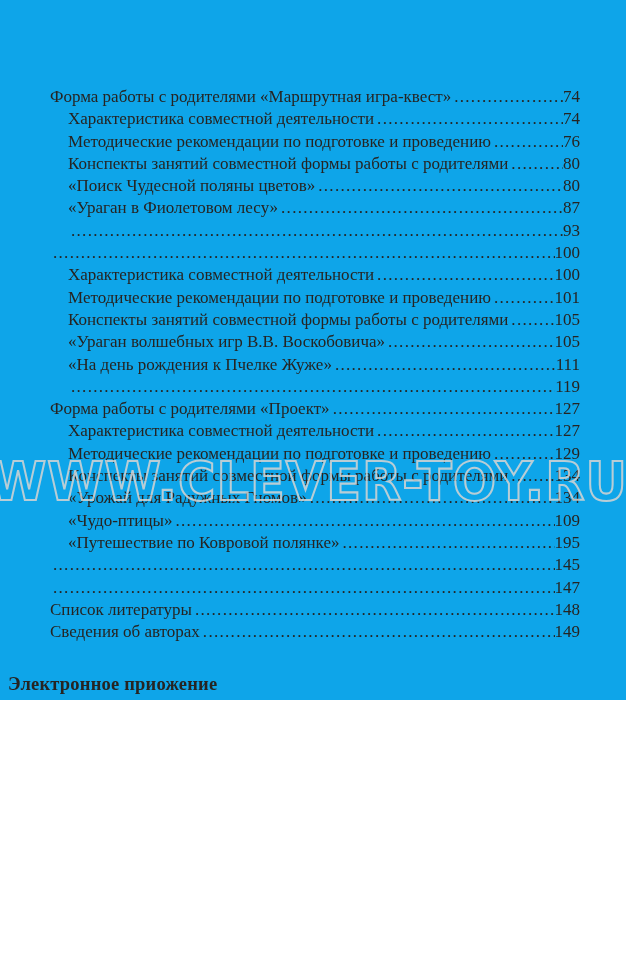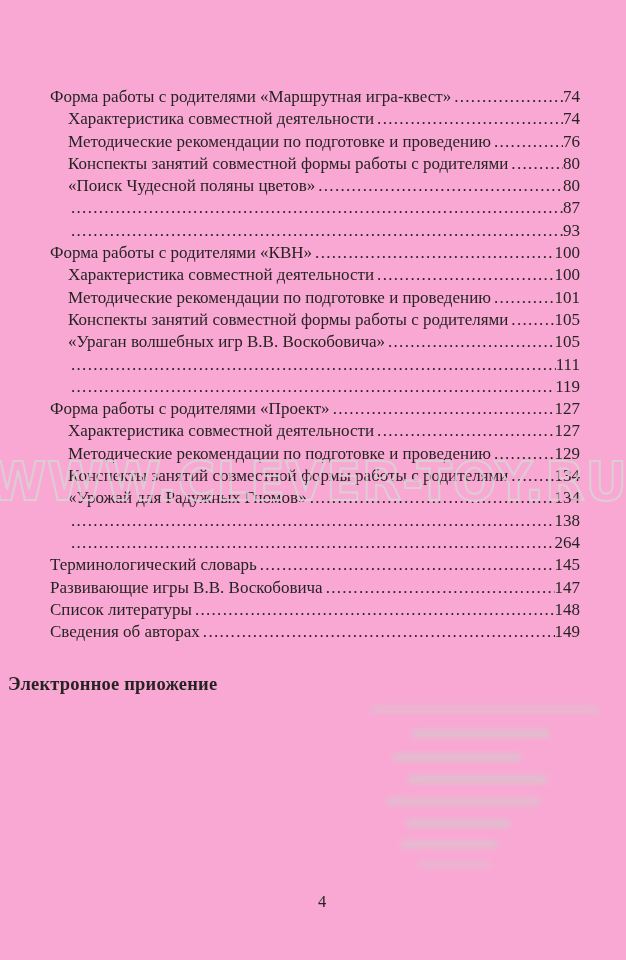--- a/index.html
+++ b/index.html
@@ -3,22 +3,22 @@
 <meta charset="utf-8">
 <style>
   html, body {
     margin: 0;
     padding: 0;
     background: #ffffff;
   }
   .page {
     position: relative;
     width: 626px;
-    height: 960px;
-    background: #f9a8d4;
+    height: 700px;
+    background: #0ea5e9;
     overflow: hidden;
     font-family: "Liberation Serif", "DejaVu Serif", serif;
     color: #262422;
   }
 
   
   .toc {
     position: absolute;
     top: 86px;
     left: 50px;
@@ -148,29 +148,29 @@
       <span class="toc-title">Конспекты занятий совместной формы работы с родителями</span>
       <span class="toc-dots">....................................................................................................................................................................................</span>
       <span class="toc-page">80</span>
     </div>
       <div class="toc-row indent italic">
       <span class="toc-title">«Поиск Чудесной поляны цветов»</span>
       <span class="toc-dots">....................................................................................................................................................................................</span>
       <span class="toc-page">80</span>
     </div>
       <div class="toc-row indent italic">
+      <span class="toc-title">«Ураган в Фиолетовом лесу»</span>
       <span class="toc-dots">....................................................................................................................................................................................</span>
       <span class="toc-page">87</span>
     </div>
       <div class="toc-row indent italic">
       <span class="toc-dots">....................................................................................................................................................................................</span>
       <span class="toc-page">93</span>
     </div>
       <div class="toc-row">
-      <span class="toc-title">Форма работы с родителями «КВН»</span>
       <span class="toc-dots">....................................................................................................................................................................................</span>
       <span class="toc-page">100</span>
     </div>
       <div class="toc-row indent">
       <span class="toc-title">Характеристика совместной деятельности</span>
       <span class="toc-dots">....................................................................................................................................................................................</span>
       <span class="toc-page">100</span>
     </div>
       <div class="toc-row indent">
       <span class="toc-title">Методические рекомендации по подготовке и проведению</span>
@@ -181,20 +181,21 @@
       <span class="toc-title">Конспекты занятий совместной формы работы с родителями</span>
       <span class="toc-dots">....................................................................................................................................................................................</span>
       <span class="toc-page">105</span>
     </div>
       <div class="toc-row indent italic">
       <span class="toc-title">«Ураган волшебных игр В.В. Воскобовича»</span>
       <span class="toc-dots">....................................................................................................................................................................................</span>
       <span class="toc-page">105</span>
     </div>
       <div class="toc-row indent italic">
+      <span class="toc-title">«На день рождения к Пчелке Жуже»</span>
       <span class="toc-dots">....................................................................................................................................................................................</span>
       <span class="toc-page">111</span>
     </div>
       <div class="toc-row indent italic">
       <span class="toc-dots">....................................................................................................................................................................................</span>
       <span class="toc-page">119</span>
     </div>
       <div class="toc-row">
       <span class="toc-title">Форма работы с родителями «Проект»</span>
       <span class="toc-dots">....................................................................................................................................................................................</span>
@@ -214,34 +215,34 @@
       <span class="toc-title">Конспекты занятий совместной формы работы с родителями</span>
       <span class="toc-dots">....................................................................................................................................................................................</span>
       <span class="toc-page">134</span>
     </div>
       <div class="toc-row indent italic">
       <span class="toc-title">«Урожай для Радужных Гномов»</span>
       <span class="toc-dots">....................................................................................................................................................................................</span>
       <span class="toc-page">134</span>
     </div>
       <div class="toc-row indent italic">
-      <span class="toc-dots">....................................................................................................................................................................................</span>
-      <span class="toc-page">138</span>
-    </div>
-      <div class="toc-row indent italic">
-      <span class="toc-dots">....................................................................................................................................................................................</span>
-      <span class="toc-page">264</span>
-    </div>
-      <div class="toc-row">
-      <span class="toc-title">Терминологический словарь</span>
+      <span class="toc-title">«Чудо-птицы»</span>
+      <span class="toc-dots">....................................................................................................................................................................................</span>
+      <span class="toc-page">109</span>
+    </div>
+      <div class="toc-row indent italic">
+      <span class="toc-title">«Путешествие по Ковровой полянке»</span>
+      <span class="toc-dots">....................................................................................................................................................................................</span>
+      <span class="toc-page">195</span>
+    </div>
+      <div class="toc-row">
       <span class="toc-dots">....................................................................................................................................................................................</span>
       <span class="toc-page">145</span>
     </div>
       <div class="toc-row">
-      <span class="toc-title">Развивающие игры В.В. Воскобовича</span>
       <span class="toc-dots">....................................................................................................................................................................................</span>
       <span class="toc-page">147</span>
     </div>
       <div class="toc-row">
       <span class="toc-title">Список литературы</span>
       <span class="toc-dots">....................................................................................................................................................................................</span>
       <span class="toc-page">148</span>
     </div>
       <div class="toc-row">
       <span class="toc-title">Сведения об авторах</span>

